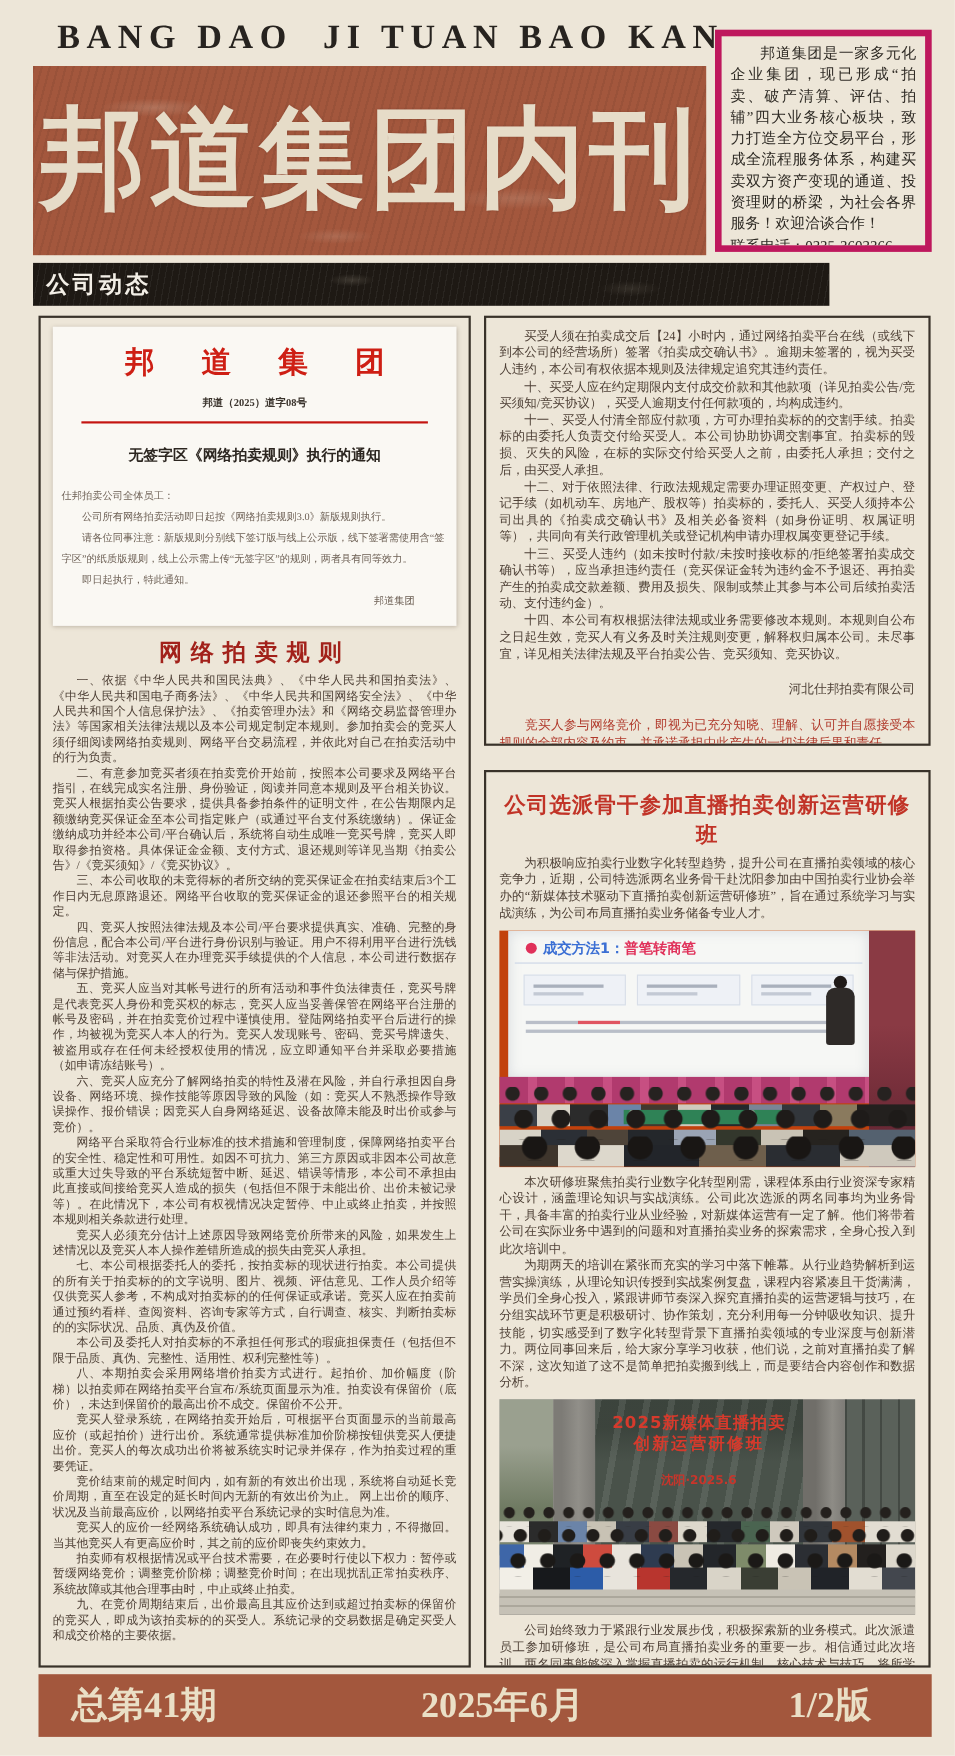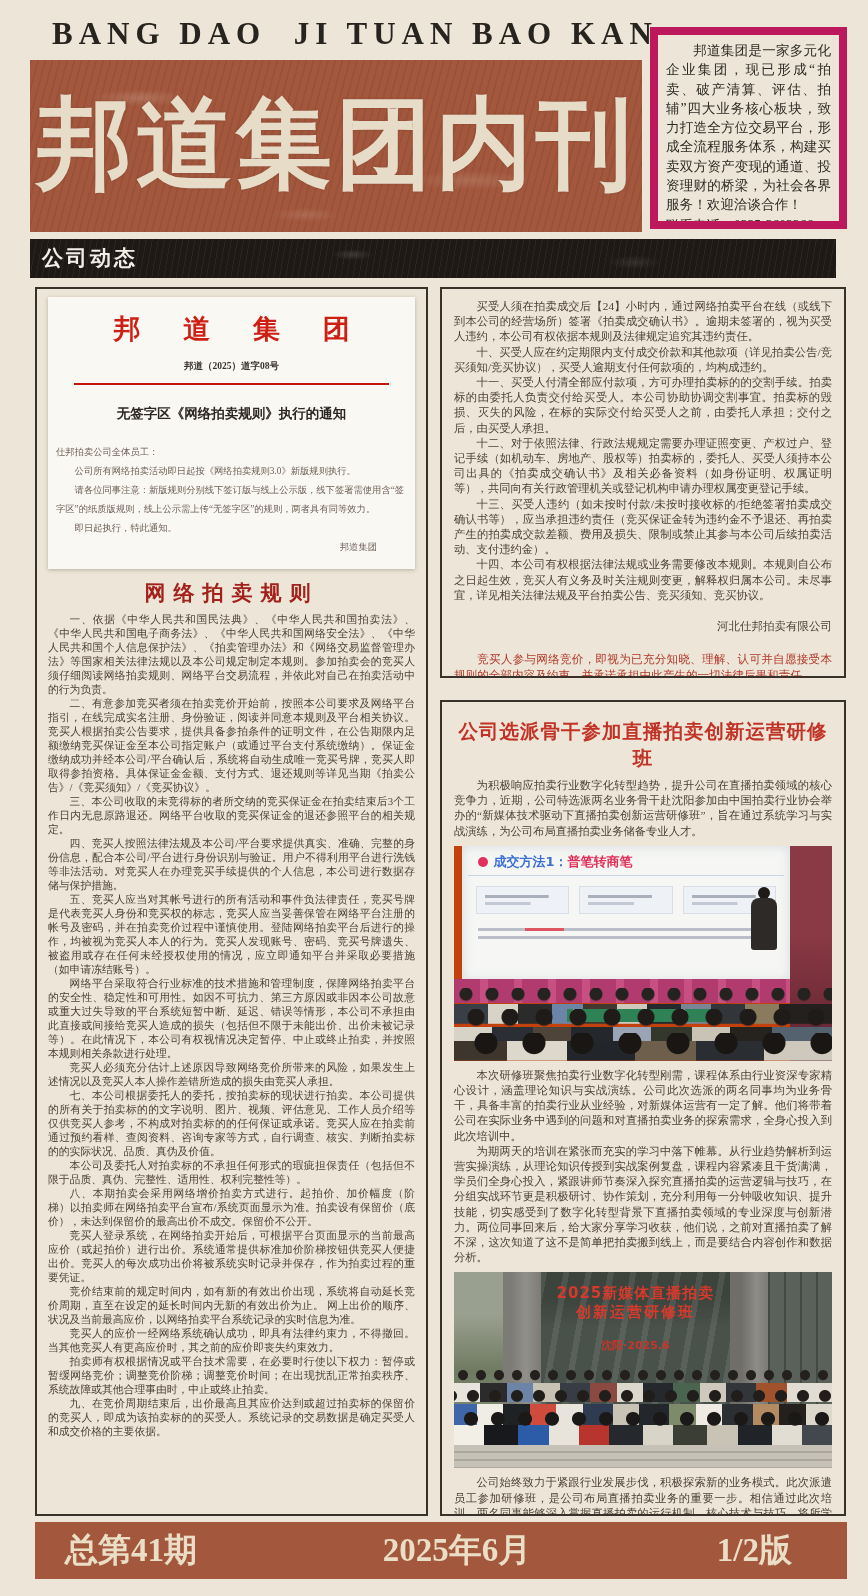--- a/index.html
+++ b/index.html
@@ -11,28 +11,28 @@
           letter-spacing:6px;color:#27231F;white-space:pre;font-family:"Liberation Serif",serif;}
   .mast-block{position:absolute;left:30px;top:60px;width:612px;height:172px;background-color:#A3573D;
           background-image:
             radial-gradient(ellipse 70px 12px at 18% 22%, rgba(235,227,212,.20), transparent 70%),
             radial-gradient(ellipse 90px 14px at 72% 70%, rgba(235,227,212,.16), transparent 70%),
             radial-gradient(ellipse 50px 10px at 45% 90%, rgba(235,227,212,.14), transparent 70%),
             repeating-linear-gradient(105deg, rgba(0,0,0,.06) 0 2px, transparent 2px 7px);}
   .mast-title{width:100%;height:100%;text-align:center;line-height:168px;font-size:96px;
           font-weight:900;letter-spacing:4px;color:#E6DCC8;font-family:"DejaVu Sans",sans-serif;
           text-shadow:0 0 2px rgba(60,20,10,.25);transform:scaleY(1.04);}
-  .intro-box{position:absolute;left:650px;top:27px;width:197px;height:202px;border:8px solid #be185d;
+  .intro-box{position:absolute;left:650px;top:27px;width:197px;height:202px;border:6px solid #be185d;
           padding:6px 8px;box-sizing:border-box;font-size:13.6px;line-height:1.42;color:#2E2A24;
           overflow:hidden;background:#EDE6D8;}
   .intro-box p{margin:0;text-indent:2em;text-align:justify;}
   .intro-box .contact{text-indent:0;margin-top:1px;}
 
   
-  .section-bar{position:absolute;left:30px;top:239px;width:806px;height:39px;background-color:#1E1914;
+  .section-bar{position:absolute;left:30px;top:239px;width:724px;height:39px;background-color:#1E1914;
           background-image:
             radial-gradient(ellipse 30px 8px at 40% 40%, rgba(200,190,170,.18), transparent 70%),
             radial-gradient(ellipse 40px 10px at 75% 60%, rgba(200,190,170,.12), transparent 70%),
             repeating-linear-gradient(100deg, rgba(255,255,255,.05) 0 1px, transparent 1px 6px);
           color:#F2EEE6;font-size:21px;font-weight:bold;line-height:39px;padding-left:12px;
           letter-spacing:3px;box-sizing:border-box;font-family:"DejaVu Sans",sans-serif;}
 
   
   .colbox{position:absolute;border:2px solid #39322A;box-sizing:border-box;overflow:hidden;background:#EDE6D8;}
   .left-box{left:35px;top:287px;width:393px;height:1229px;padding:8px 11px;}
@@ -182,20 +182,21 @@
         <p class="doc-sign">邦道集团</p>
 
       </div>
     </div>
     <div class="rules-title">网络拍卖规则</div>
     <p class="body-p">一、依据《中华人民共和国民法典》、《中华人民共和国拍卖法》、《中华人民共和国电子商务法》、《中华人民共和国网络安全法》、《中华人民共和国个人信息保护法》、《拍卖管理办法》和《网络交易监督管理办法》等国家相关法律法规以及本公司规定制定本规则。参加拍卖会的竞买人须仔细阅读网络拍卖规则、网络平台交易流程，并依此对自己在拍卖活动中的行为负责。</p>
     <p class="body-p">二、有意参加竞买者须在拍卖竞价开始前，按照本公司要求及网络平台指引，在线完成实名注册、身份验证，阅读并同意本规则及平台相关协议。竞买人根据拍卖公告要求，提供具备参拍条件的证明文件，在公告期限内足额缴纳竞买保证金至本公司指定账户（或通过平台支付系统缴纳）。保证金缴纳成功并经本公司/平台确认后，系统将自动生成唯一竞买号牌，竞买人即取得参拍资格。具体保证金金额、支付方式、退还规则等详见当期《拍卖公告》/《竞买须知》/《竞买协议》。</p>
     <p class="body-p">三、本公司收取的未竞得标的者所交纳的竞买保证金在拍卖结束后3个工作日内无息原路退还。网络平台收取的竞买保证金的退还参照平台的相关规定。</p>
     <p class="body-p">四、竞买人按照法律法规及本公司/平台要求提供真实、准确、完整的身份信息，配合本公司/平台进行身份识别与验证。用户不得利用平台进行洗钱等非法活动。对竞买人在办理竞买手续提供的个人信息，本公司进行数据存储与保护措施。</p>
     <p class="body-p">五、竞买人应当对其帐号进行的所有活动和事件负法律责任，竞买号牌是代表竞买人身份和竞买权的标志，竞买人应当妥善保管在网络平台注册的帐号及密码，并在拍卖竞价过程中谨慎使用。登陆网络拍卖平台后进行的操作，均被视为竞买人本人的行为。竞买人发现账号、密码、竞买号牌遗失、被盗用或存在任何未经授权使用的情况，应立即通知平台并采取必要措施（如申请冻结账号）。</p>
+    <p class="body-p">六、竞买人应充分了解网络拍卖的特性及潜在风险，并自行承担因自身设备、网络环境、操作技能等原因导致的风险（如：竞买人不熟悉操作导致误操作、报价错误；因竞买人自身网络延迟、设备故障未能及时出价或参与竞价）。</p>
     <p class="body-p">网络平台采取符合行业标准的技术措施和管理制度，保障网络拍卖平台的安全性、稳定性和可用性。如因不可抗力、第三方原因或非因本公司故意或重大过失导致的平台系统短暂中断、延迟、错误等情形，本公司不承担由此直接或间接给竞买人造成的损失（包括但不限于未能出价、出价未被记录等）。在此情况下，本公司有权视情况决定暂停、中止或终止拍卖，并按照本规则相关条款进行处理。</p>
     <p class="body-p">竞买人必须充分估计上述原因导致网络竞价所带来的风险，如果发生上述情况以及竞买人本人操作差错所造成的损失由竞买人承担。</p>
     <p class="body-p">七、本公司根据委托人的委托，按拍卖标的现状进行拍卖。本公司提供的所有关于拍卖标的的文字说明、图片、视频、评估意见、工作人员介绍等仅供竞买人参考，不构成对拍卖标的的任何保证或承诺。竞买人应在拍卖前通过预约看样、查阅资料、咨询专家等方式，自行调查、核实、判断拍卖标的的实际状况、品质、真伪及价值。</p>
     <p class="body-p">本公司及委托人对拍卖标的不承担任何形式的瑕疵担保责任（包括但不限于品质、真伪、完整性、适用性、权利完整性等）。</p>
     <p class="body-p">八、本期拍卖会采用网络增价拍卖方式进行。起拍价、加价幅度（阶梯）以拍卖师在网络拍卖平台宣布/系统页面显示为准。拍卖设有保留价（底价），未达到保留价的最高出价不成交。保留价不公开。</p>
     <p class="body-p">竞买人登录系统，在网络拍卖开始后，可根据平台页面显示的当前最高应价（或起拍价）进行出价。系统通常提供标准加价阶梯按钮供竞买人便捷出价。竞买人的每次成功出价将被系统实时记录并保存，作为拍卖过程的重要凭证。</p>
     <p class="body-p">竞价结束前的规定时间内，如有新的有效出价出现，系统将自动延长竞价周期，直至在设定的延长时间内无新的有效出价为止。 网上出价的顺序、状况及当前最高应价，以网络拍卖平台系统记录的实时信息为准。</p>
     <p class="body-p">竞买人的应价一经网络系统确认成功，即具有法律约束力，不得撤回。当其他竞买人有更高应价时，其之前的应价即丧失约束效力。</p>
     <p class="body-p">拍卖师有权根据情况或平台技术需要，在必要时行使以下权力：暂停或暂缓网络竞价；调整竞价阶梯；调整竞价时间；在出现扰乱正常拍卖秩序、系统故障或其他合理事由时，中止或终止拍卖。</p>
     <p class="body-p">九、在竞价周期结束后，出价最高且其应价达到或超过拍卖标的保留价的竞买人，即成为该拍卖标的的买受人。系统记录的交易数据是确定买受人和成交价格的主要依据。</p>

